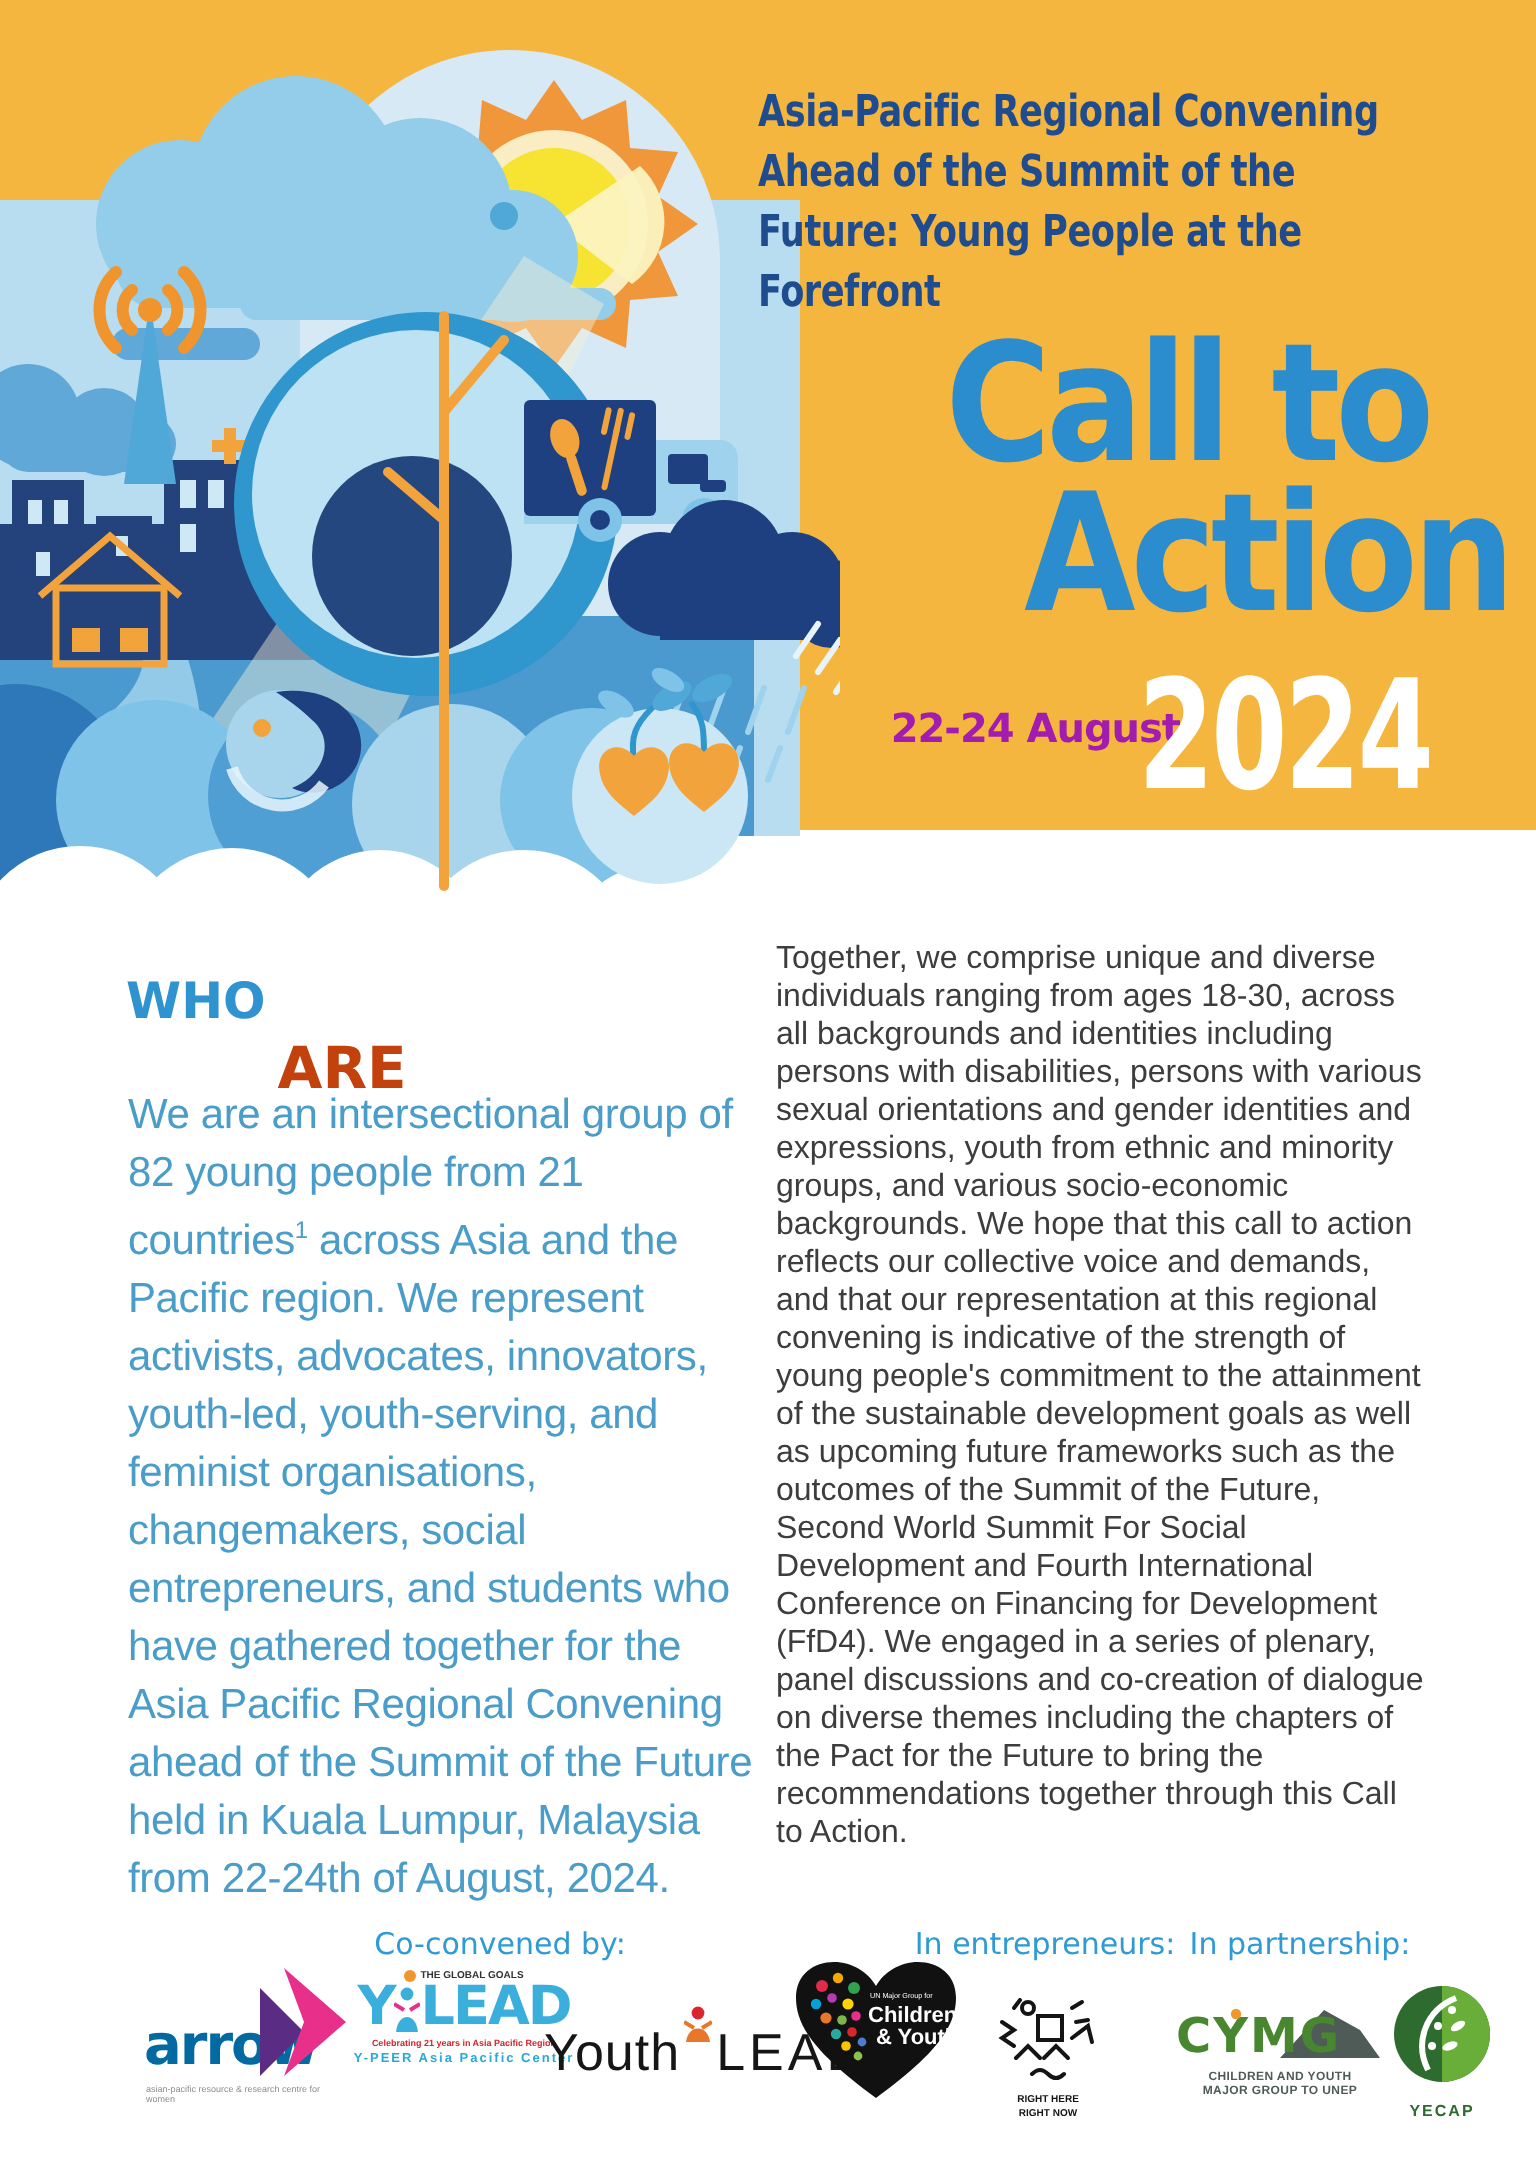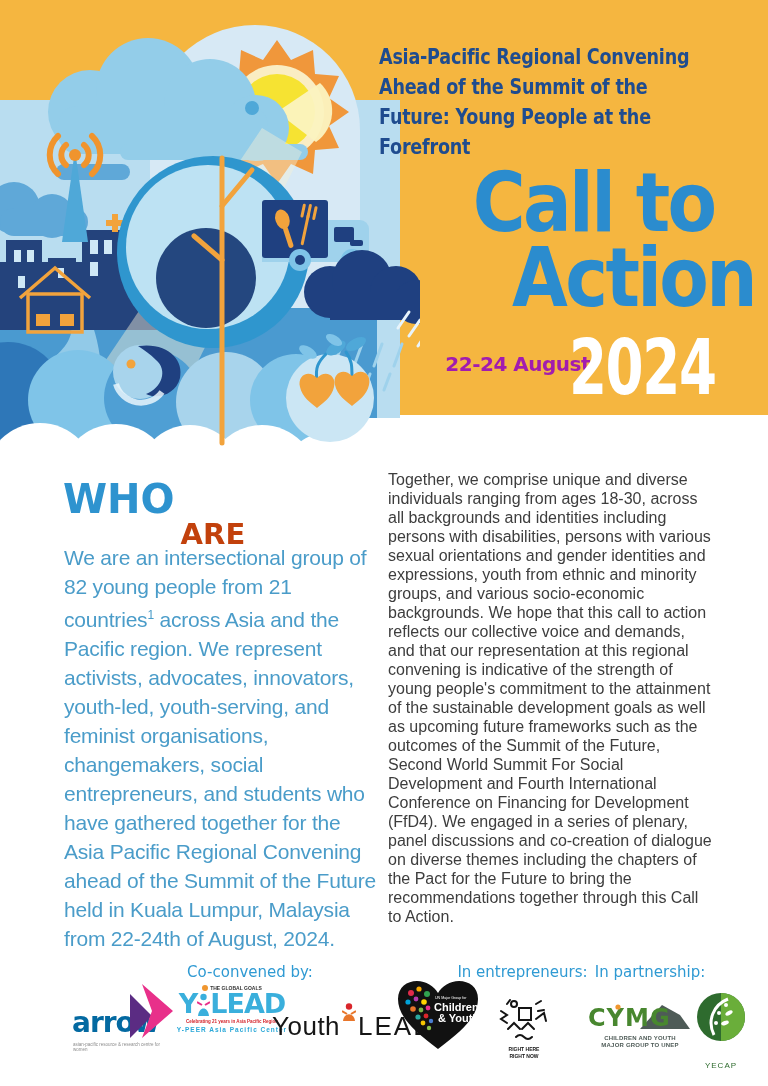--- a/index.html
+++ b/index.html
@@ -26,21 +26,21 @@
     position:absolute;right:178px;top:352px;color:#a21caf;font-weight:bold;
     font-family:"DejaVu Sans", sans-serif;font-size:20px;letter-spacing:-.5px;
   }
   .date-year{
     position:absolute;right:52px;top:334px;color:#ffffff;font-weight:bold;
     font-family:"DejaVu Sans", sans-serif;font-size:76px;line-height:68px;
     transform:scaleX(.72);transform-origin:right top;letter-spacing:-2px;
   }
   .who-heading{position:absolute;left:63px;top:472px;display:flex;align-items:flex-start;
     font-family:"DejaVu Sans", sans-serif;font-weight:bold;}
-  .who-heading .who{font-size:40px;color:#2E93CF;margin-top:4px;letter-spacing:0;}
+  .who-heading .who{font-size:25px;color:#2E93CF;margin-top:14px;letter-spacing:0;}
   .who-heading .we{font-size:64px;line-height:58px;color:#F2A33C;margin-left:8px;letter-spacing:-2px;}
   .who-heading .are{font-size:29px;color:#c2410c;margin-left:6px;margin-top:45px;}
   .intro-col{
     position:absolute;left:64px;top:543px;width:314px;
     font-size:21px;line-height:29px;color:#4A9CC9;letter-spacing:-.2px;
   }
   .intro-col sup{font-size:12px;}
   .body-col{position:absolute;left:388px;top:470px;width:324px;
     font-size:16px;line-height:19px;color:#3d3d3d;}
   .body-col .para{margin:0 0 19px 0;}
@@ -72,21 +72,21 @@
   
   .unmgcy-logo{left:393px;top:979px;width:90px;height:76px;}
   
   .rhrn-logo{left:494px;top:999px;width:60px;text-align:center;}
   .rhrn-text{font-size:5px;font-weight:bold;color:#141414;line-height:6px;margin-top:1px;}
   
   .cymg-logo{left:583px;top:1001px;width:114px;text-align:center;}
   .cymg-text{font-size:6px;font-weight:bold;color:#4E5B57;line-height:7px;letter-spacing:.2px;}
   
   .yecap-logo{left:692px;top:991px;width:58px;text-align:center;}
-  .yecap-word{font-size:8px;font-weight:normal;color:#2E6B2E;letter-spacing:1px;margin-top:14px;}
+  .yecap-word{font-size:8px;font-weight:bold;color:#2E6B2E;letter-spacing:1px;margin-top:3px;}
 </style>
 </head>
 <body>
 
 <div class="header-banner"></div>
 
 <div class="illustration-wrap">
 <svg width="420" height="458" viewBox="0 0 420 458" xmlns="http://www.w3.org/2000/svg">
 
   <g>

